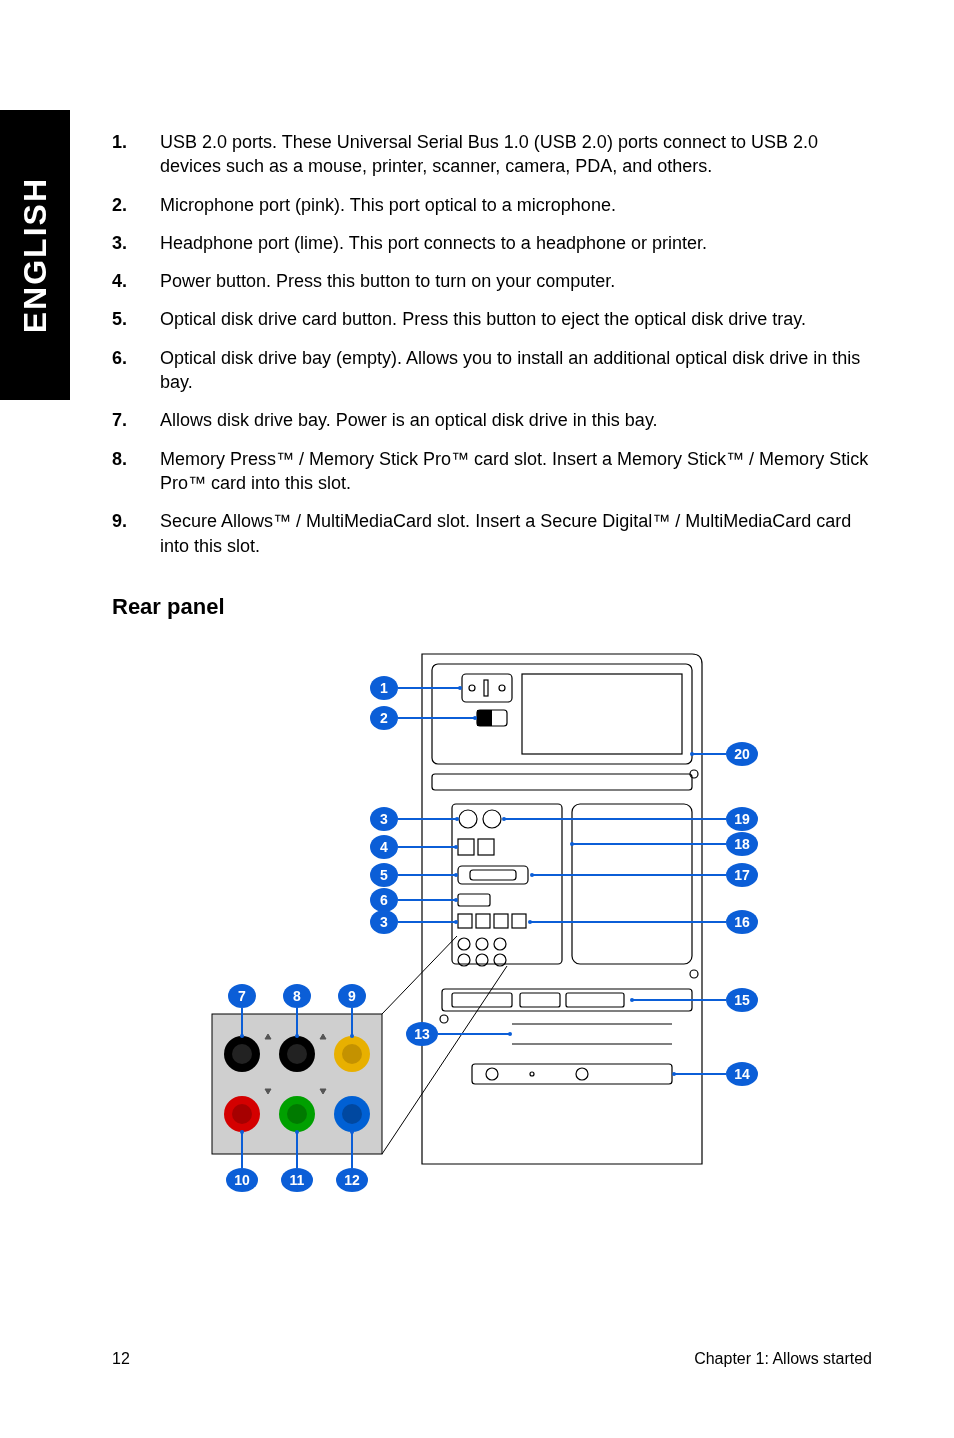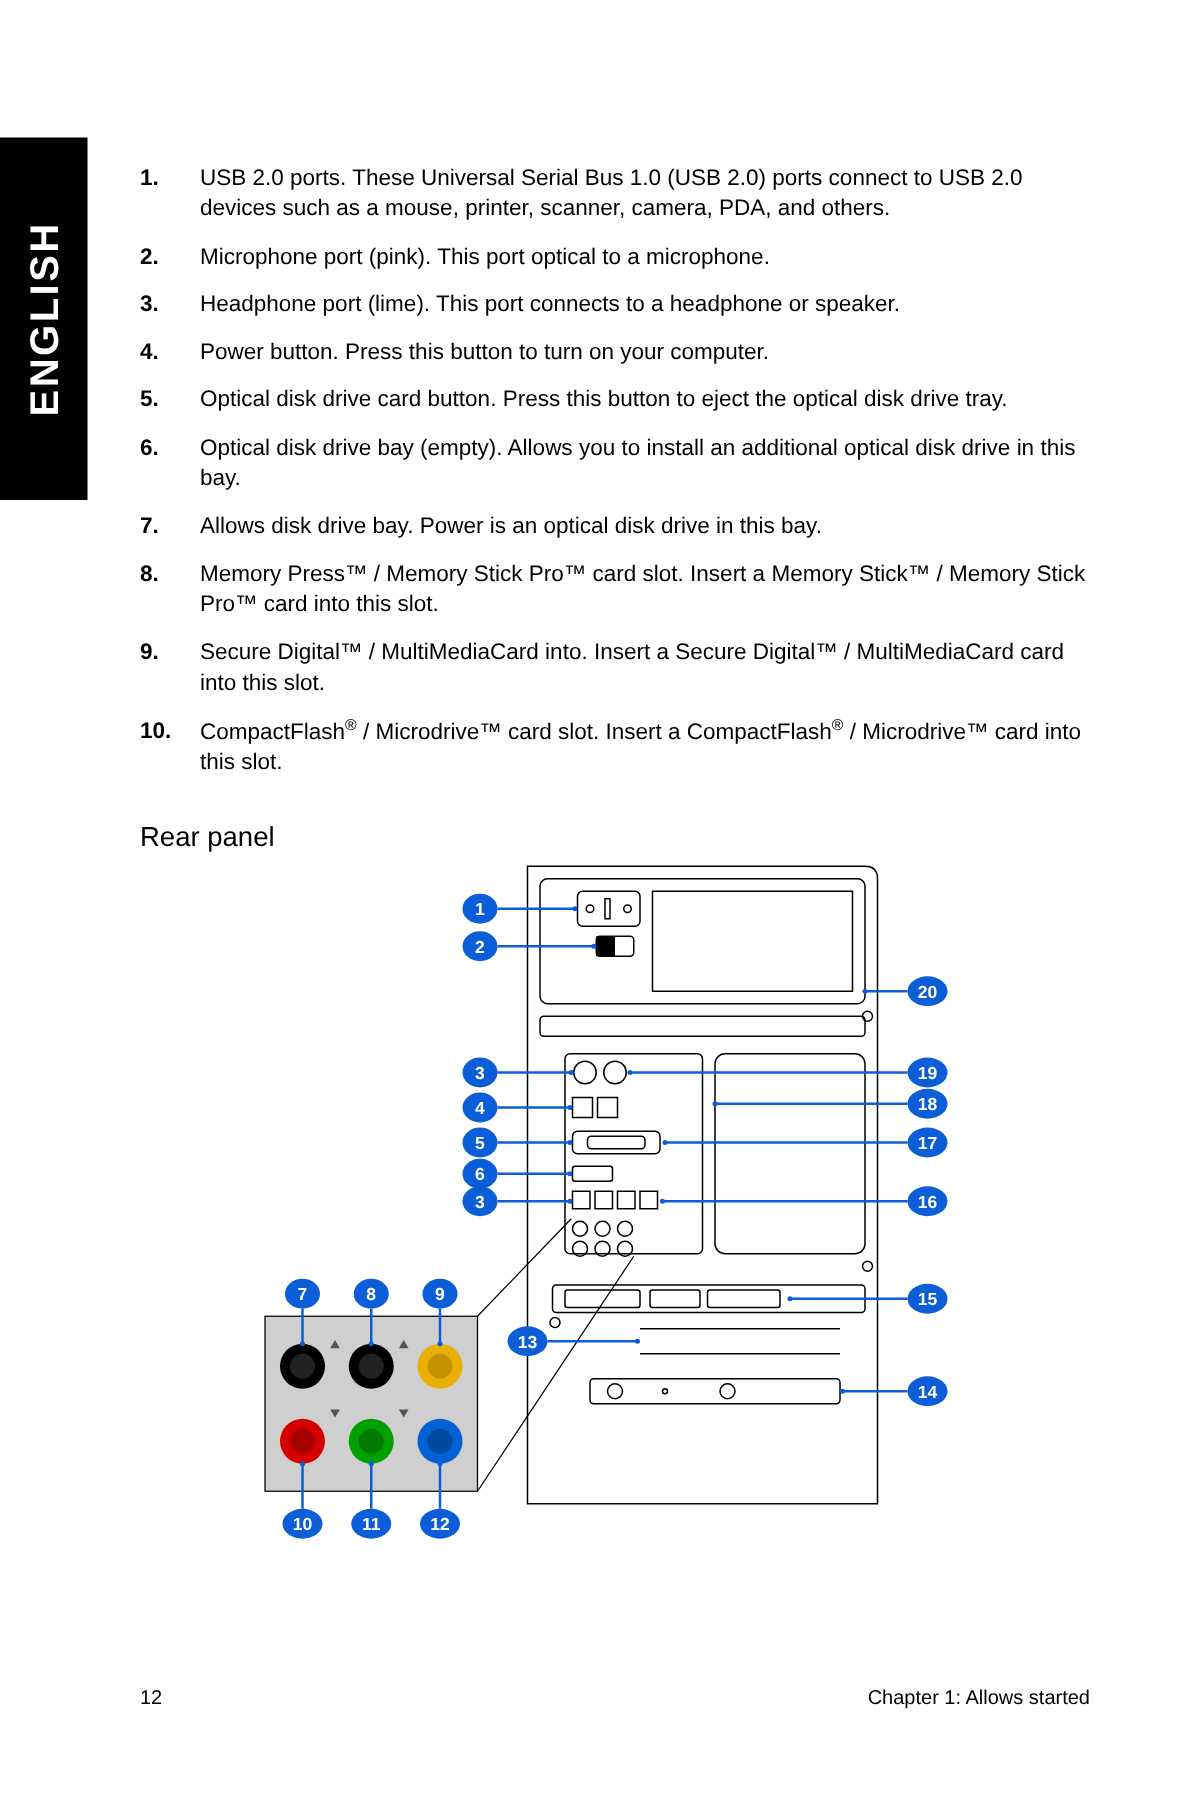--- a/index.html
+++ b/index.html
@@ -21,21 +21,21 @@
   .content {
     position: absolute;
     left: 112px; top: 130px;
     width: 760px;
   }
   ol.feature-list { list-style: none; }
   ol.feature-list li { display: flex; margin-bottom: 14px; font-size: 18px; line-height: 1.35; }
   ol.feature-list .num { width: 48px; flex: 0 0 48px; font-weight: bold; }
   ol.feature-list .body { flex: 1; }
   ol.feature-list .body .title { font-weight: normal; }
-  .section-title { font-weight: normal; font-size: 22px; margin-top: 36px; }
+  .section-title { font-weight: bold; font-size: 22px; margin-top: 36px; margin-bottom: 24px; }
   .diagram-wrap { position: relative; width: 760px; height: 560px; }
   .diag-svg { position: absolute; inset: 0; }
   .footer {
     position: absolute; left: 112px; bottom: 70px; width: 760px;
     display: flex; justify-content: space-between; font-size: 16px;
   }
   sup { font-size: 0.7em; }
 </style>
 </head>
 <body>
@@ -50,21 +50,21 @@
       <li>
         <span class="num">1.</span>
         <span class="body"><span class="title">USB 2.0 ports.</span><span> These Universal Serial Bus 1.0 (USB 2.0) ports connect to USB 2.0 devices such as a mouse, printer, scanner, camera, PDA, and others.</span></span>
       </li>
       <li>
         <span class="num">2.</span>
         <span class="body"><span class="title">Microphone port (pink).</span><span> This port optical to a microphone.</span></span>
       </li>
       <li>
         <span class="num">3.</span>
-        <span class="body"><span class="title">Headphone port (lime).</span><span> This port connects to a headphone or speaker.</span></span>
+        <span class="body"><span class="title">Headphone port (lime).</span><span> This port connects to a headphone or printer.</span></span>
       </li>
       <li>
         <span class="num">4.</span>
         <span class="body"><span class="title">Power button.</span><span> Press this button to turn on your computer.</span></span>
       </li>
       <li>
         <span class="num">5.</span>
         <span class="body"><span class="title">Optical disk drive card button.</span><span> Press this button to eject the optical disk drive tray.</span></span>
       </li>
       <li>
@@ -74,25 +74,21 @@
       <li>
         <span class="num">7.</span>
         <span class="body"><span class="title">Allows disk drive bay.</span><span> Power is an optical disk drive in this bay.</span></span>
       </li>
       <li>
         <span class="num">8.</span>
         <span class="body"><span class="title">Memory Press™ / Memory Stick Pro™ card slot.</span><span> Insert a Memory Stick™ / Memory Stick Pro™ card into this slot.</span></span>
       </li>
       <li>
         <span class="num">9.</span>
-        <span class="body"><span class="title">Secure Digital™ / MultiMediaCard into.</span><span> Insert a Secure Digital™ / MultiMediaCard card into this slot.</span></span>
-      </li>
-      <li>
-        <span class="num">10.</span>
-        <span class="body"><span class="title"><span>CompactFlash</span><sup>®</sup><span> / Microdrive™ card slot.</span></span><span> Insert a CompactFlash</span><sup>®</sup><span> / Microdrive™ card into this slot.</span></span>
+        <span class="body"><span class="title">Secure Allows™ / MultiMediaCard slot.</span><span> Insert a Secure Digital™ / MultiMediaCard card into this slot.</span></span>
       </li>
     </ol>
 
     <div class="section-title">Rear panel</div>
 
     <div class="diagram-wrap">
       <svg class="diag-svg" viewBox="0 0 760 560" width="760" height="560">
 
         <g stroke="#000" stroke-width="1.2" fill="none">
           <path d="M310,10 L580,10 Q590,10 590,20 L590,520 L310,520 Z"></path>

